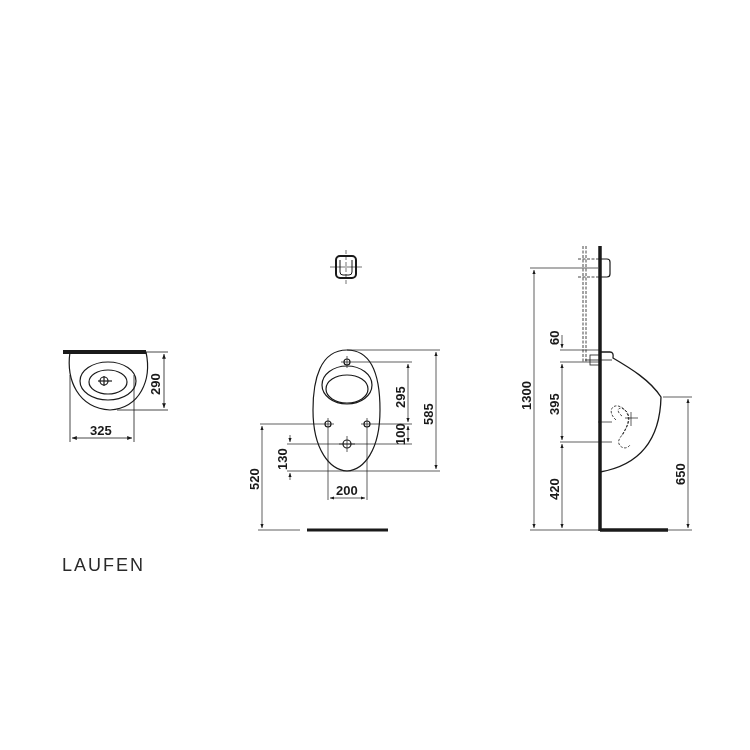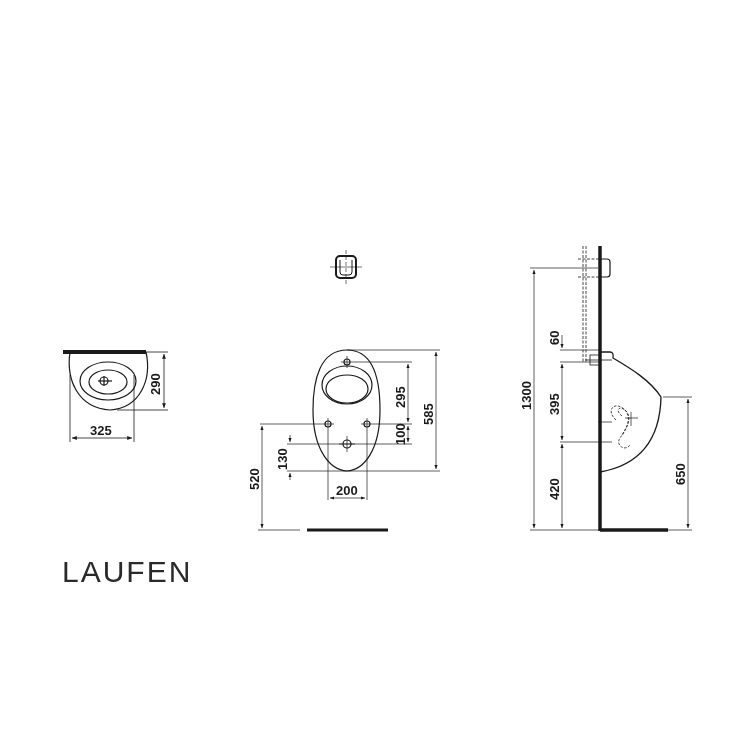--- a/index.html
+++ b/index.html
@@ -1,20 +1,20 @@
 <!DOCTYPE html>
 <html><head>
   <meta charset="utf-8">
   <style>
     html, body { margin: 0; padding: 0; background: #ffffff; }
     body { width: 750px; height: 750px; position: relative; overflow: hidden; }
     svg { position: absolute; left: 0; top: 0; }
     .dim { font-family: "Liberation Sans", sans-serif; font-weight: bold; font-size: 13px; fill: #1a1a1a; }
     .logo { position: absolute; left: 62px; top: 555px; font-family: "Liberation Sans", sans-serif;
-            font-size: 30px; letter-spacing: 2px; color: #2a2a2a; }
+            font-size: 18px; letter-spacing: 2px; color: #2a2a2a; }
   </style>
 </head>
 <body>
 
 <svg width="750" height="750" viewBox="0 0 750 750">
   <defs>
     <marker id="arr" viewBox="0 0 10 10" refX="10" refY="5" markerWidth="6" markerHeight="6" orient="auto-start-reverse">
       <path d="M0,1 L10,5 L0,9 z" fill="#1a1a1a"></path>
     </marker>
   </defs>

